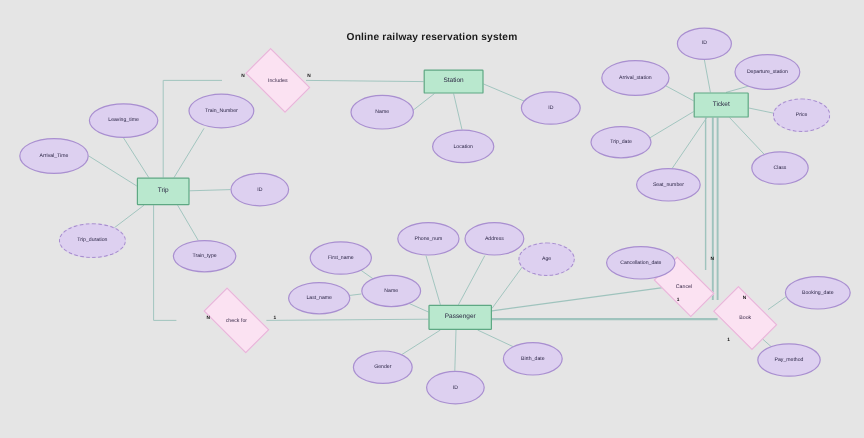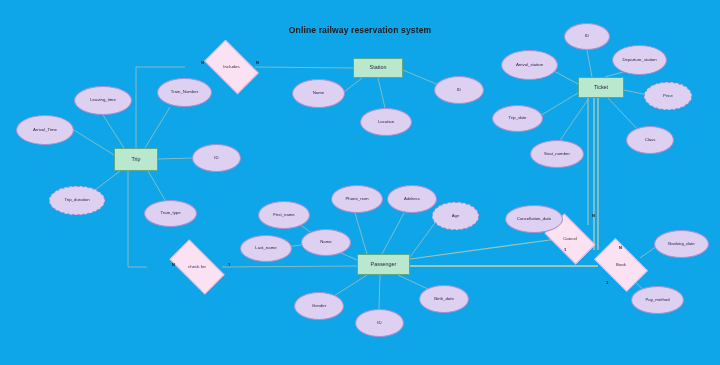--- a/index.html
+++ b/index.html
@@ -1,19 +1,19 @@
 <!DOCTYPE html>
 <html><head>
 <meta charset="utf-8">
 <style>
   html,body{margin:0;padding:0;background:#ffffff;}
   #canvas{
     position:relative;
     width:720px;height:365px;
-    background:#0ea5e9;
+    background:#e5e5e5;
     font-family:"Liberation Sans","DejaVu Sans",sans-serif;
     overflow:hidden;
   }
   #wires{position:absolute;left:0;top:0;width:720px;height:365px;}
   .title{
     position:absolute;
     left:0;top:25px;width:720px;
     text-align:center;
     font-size:8.5px;
     font-weight:bold;

